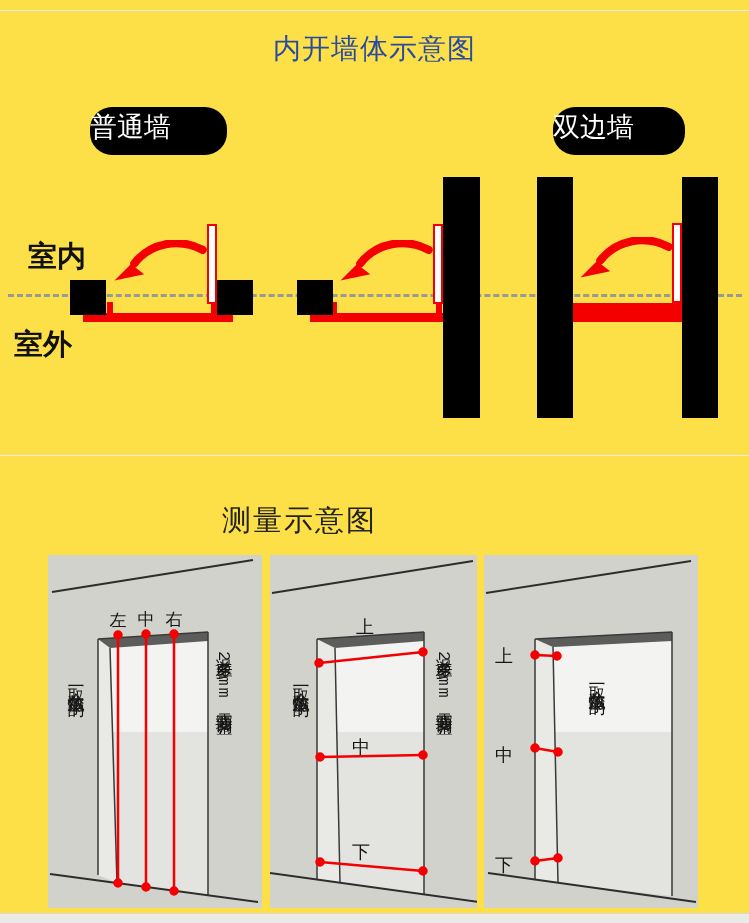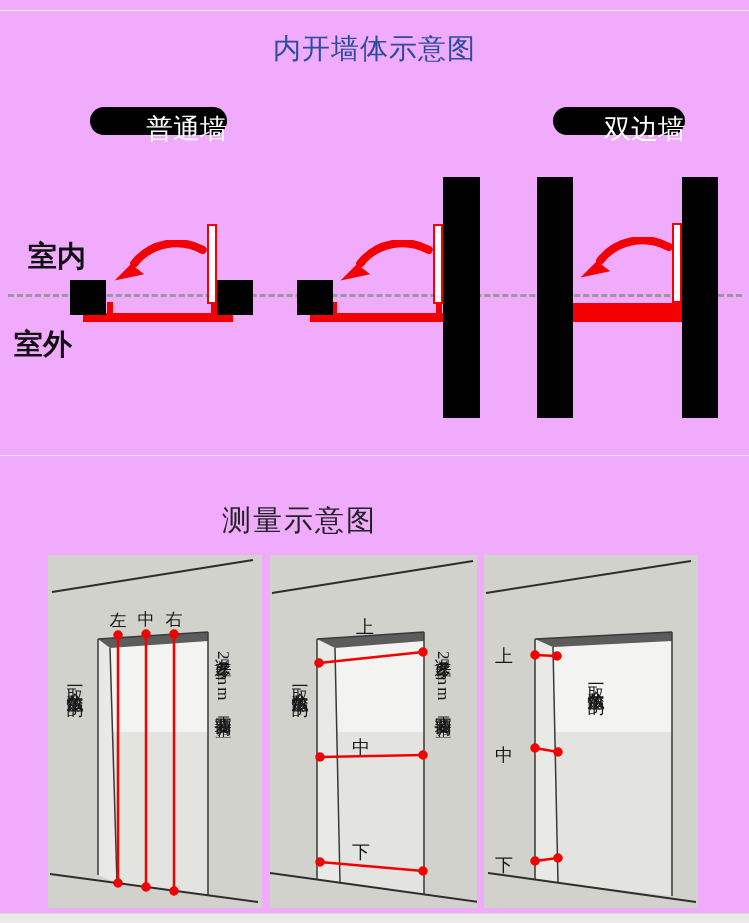--- a/index.html
+++ b/index.html
@@ -1,33 +1,33 @@
 <!DOCTYPE html>
 <html><head>
 <meta charset="utf-8">
 <style>
   * { margin:0; padding:0; box-sizing:border-box; }
   html,body { background:#fff; }
   #screen {
     position:relative; width:749px; height:923px;
-    background:#f0abfc; overflow:hidden;
-    font-family:Liberation Serif, serif;
+    background:#fde047; overflow:hidden;
+    font-family:Liberation Mono, monospace;
     color:#1a1a1a;
   }
   .abs { position:absolute; }
 
   
   .top-hairline { left:0; top:10px; width:749px; height:1px; background:#ededed; }
   .sec1-title {
     left:0; top:30px; width:749px; text-align:center;
     font-size:28px; letter-spacing:1px; color:#2b4b9e;
   }
   .pill {
     background:#000; color:#fff; border-radius:22px;
-    font-size:27px; text-align:right; line-height:44px; height:28px;
+    font-size:27px; text-align:left; line-height:44px; height:48px;
   }
   .pill1 { left:90px;  top:107px; width:137px; }
   .pill2 { left:302px; top:107px; width:138px; }
   .pill3 { left:553px; top:107px; width:132px; }
 
   .dashed-line { left:8px; top:294px; width:734px; height:0; border-top:3px dashed #999; }
   .side-label { font-size:29px; font-weight:bold; color:#111; }
   .indoor  { left:14px; top:237px;margin-left:14px; }
   .outdoor { left:14px; top:325px;text-align:right; }
 

